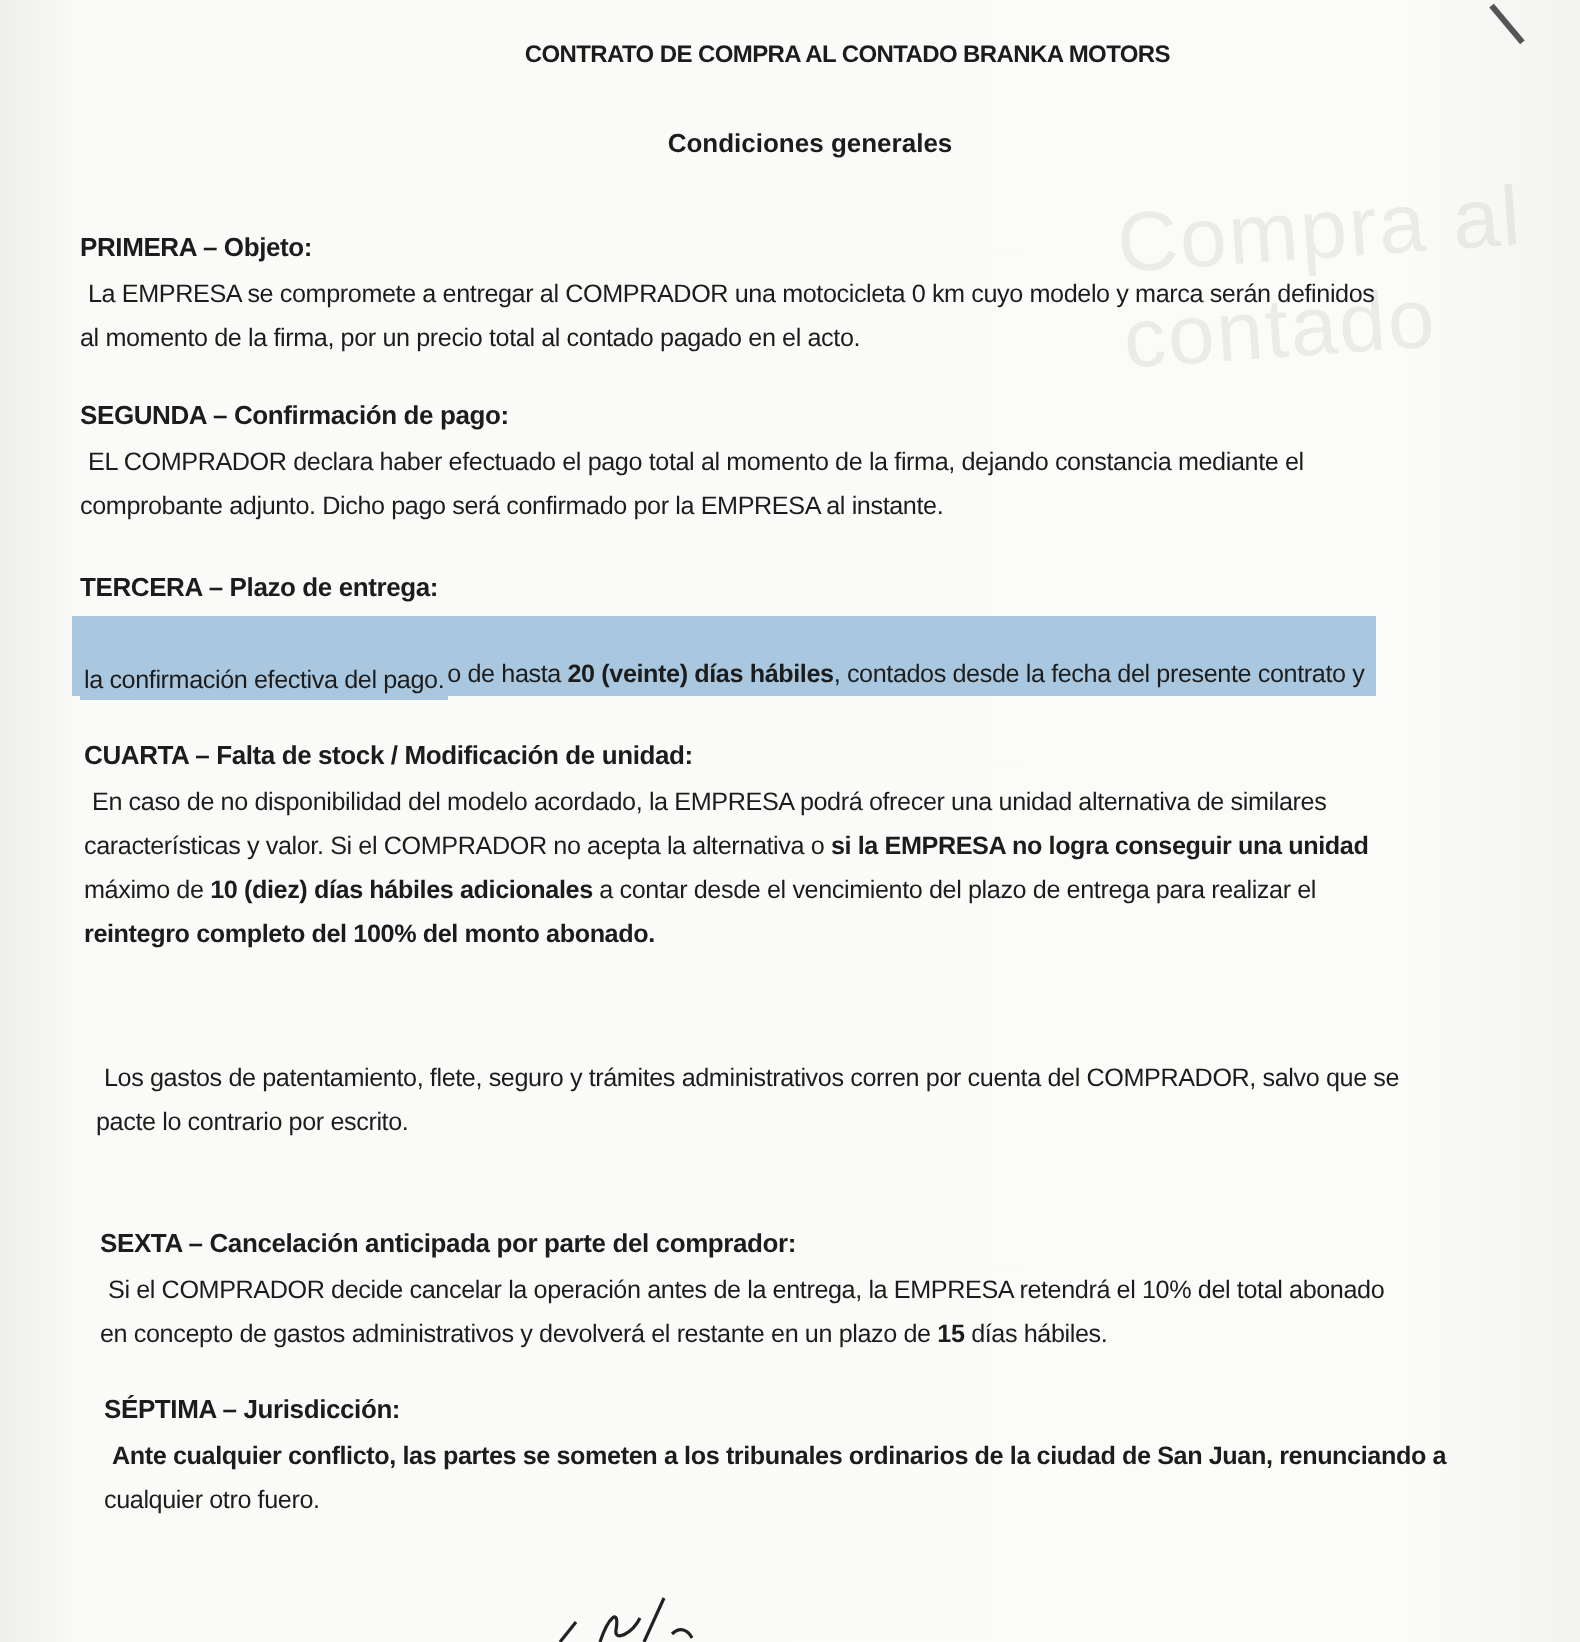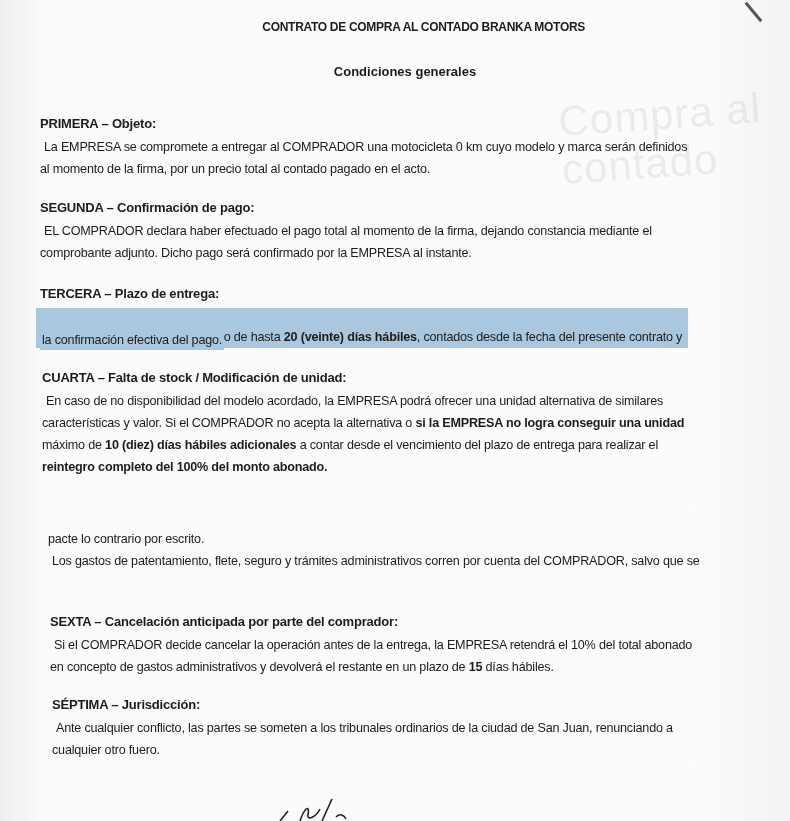--- a/index.html
+++ b/index.html
@@ -76,33 +76,33 @@
 
   <div class="clause" style="left:42px; top:370px;">
     <div class="heading">CUARTA – Falta de stock / Modificación de unidad:</div>
     <div class="line" style="padding-left:4px;">En caso de no disponibilidad del modelo acordado, la EMPRESA podrá ofrecer una unidad alternativa de similares</div>
     <div class="line"><span>características y valor. Si el COMPRADOR no acepta la alternativa o </span><span class="b">si la EMPRESA no logra conseguir una unidad</span></div>
     <div class="line"><span>máximo de </span><span class="b">10 (diez) días hábiles adicionales</span><span> a contar desde el vencimiento del plazo de entrega para realizar el</span></div>
     <div class="line b">reintegro completo del 100% del monto abonado.</div>
   </div>
 
   <div class="clause" style="left:48px; top:530px;">
+    <div class="line" style="padding-left:4px;">Los gastos de patentamiento, flete, seguro y trámites administrativos corren por cuenta del COMPRADOR, salvo que se</div>
     <div class="line">pacte lo contrario por escrito.</div>
-    <div class="line" style="padding-left:4px;">Los gastos de patentamiento, flete, seguro y trámites administrativos corren por cuenta del COMPRADOR, salvo que se</div>
   </div>
 
   <div class="clause" style="left:50px; top:614px;">
     <div class="heading">SEXTA – Cancelación anticipada por parte del comprador:</div>
     <div class="line" style="padding-left:4px;">Si el COMPRADOR decide cancelar la operación antes de la entrega, la EMPRESA retendrá el 10% del total abonado</div>
     <div class="line"><span>en concepto de gastos administrativos y devolverá el restante en un plazo de </span><span class="b">15</span><span> días hábiles.</span></div>
   </div>
 
   <div class="clause" style="left:52px; top:697px;">
     <div class="heading">SÉPTIMA – Jurisdicción:</div>
-    <div class="line" style="padding-left:4px;">Ante cualquier conflicto, las partes se someten a los tribunales ordinarios de la ciudad de San Juan, renunciando a</div>
+    <div class="line" style="padding-left:4px;font-weight:bold;">Ante cualquier conflicto, las partes se someten a los tribunales ordinarios de la ciudad de San Juan, renunciando a</div>
     <div class="line">cualquier otro fuero.</div>
   </div>
 
 
   <svg class="signature" viewBox="0 0 110 26">
     <path d="M20 26 L28 16 M40 26 C44 14 50 8 48 20 C47 26 56 22 60 14 M72 4 L62 26 M76 22 C80 18 84 20 86 24" stroke="#222" stroke-width="1.6" fill="none"></path>
   </svg>
 </div>
 
 </body></html>

